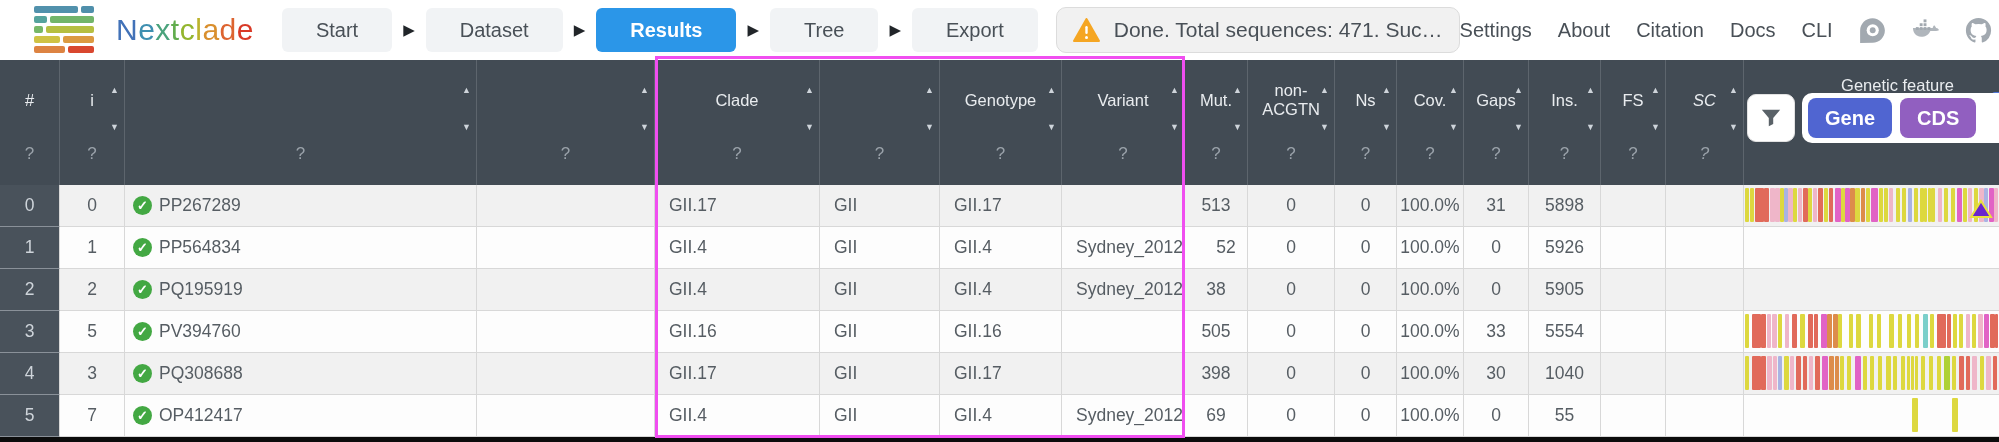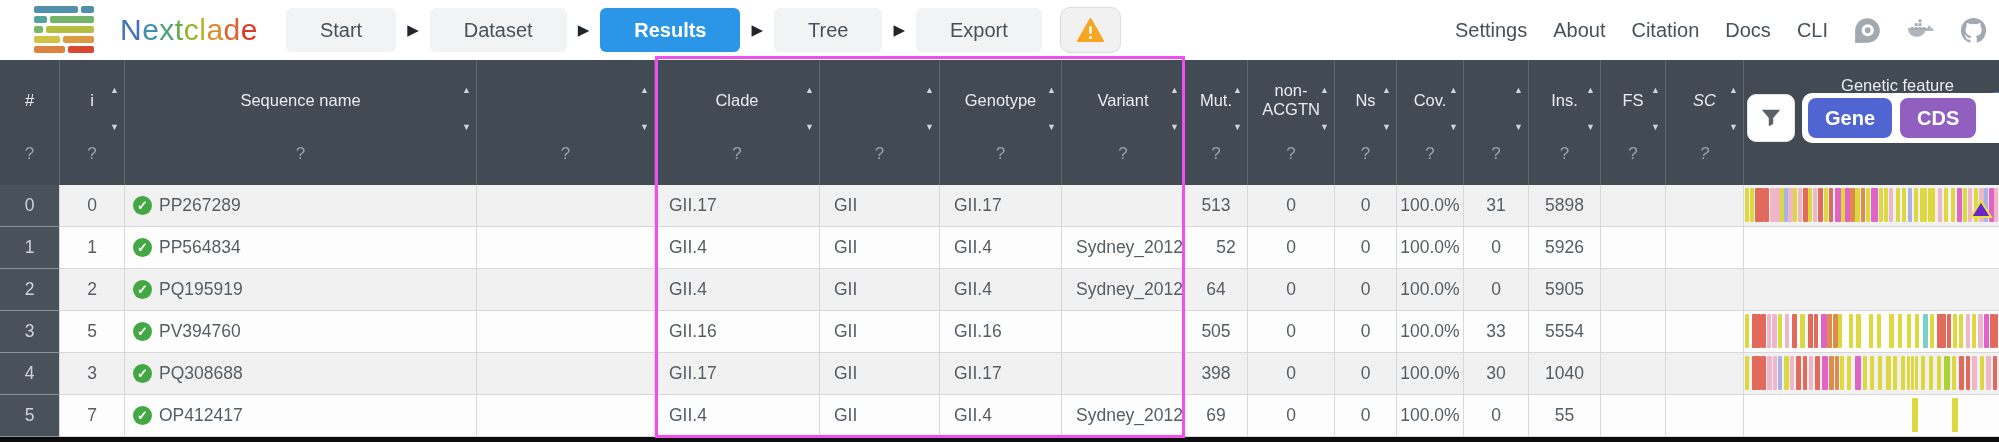--- a/index.html
+++ b/index.html
@@ -113,20 +113,21 @@
         <span class="step-sep">▶</span>
         <button class="step-btn">Export</button>
       </div>
 
     <div class="status-pill">
       <svg width="27" height="25" viewBox="0 0 27 25">
         <path d="M13.5 1 L26 23 L1 23 Z" fill="#f5a623" stroke="#f5a623" stroke-width="2" stroke-linejoin="round"></path>
         <rect x="12.3" y="8" width="2.4" height="8" rx="1.2" fill="#fff"></rect>
         <circle cx="13.5" cy="19.4" r="1.5" fill="#fff"></circle>
       </svg>
+      <span>Done. Total sequences: 471. Suc…</span>
     </div>
 
     <div class="right-menu">
       <span id="menu-links" style="display:flex;gap:26px;">
           <span class="menu-link">Settings</span>
           <span class="menu-link">About</span>
           <span class="menu-link">Citation</span>
           <span class="menu-link">Docs</span>
           <span class="menu-link">CLI</span>
         </span>
@@ -169,21 +170,20 @@
         </div>
         <div class="th" style="width: 65px;">
           <div class="th-label">i</div>
           <div class="sorters">
             <span>▲</span>
             <span>▼</span>
           </div>
           <div class="th-help">?</div>
         </div>
         <div class="th" style="width: 352px;">
-          <div class="th-label">Sequence name</div>
           <div class="sorters">
             <span>▲</span>
             <span>▼</span>
           </div>
           <div class="th-help">?</div>
         </div>
         <div class="th" style="width: 178px;">
           <div class="sorters">
             <span>▲</span>
             <span>▼</span>
@@ -247,20 +247,21 @@
         </div>
         <div class="th" style="width: 67px;">
           <div class="th-label">Cov.</div>
           <div class="sorters">
             <span>▲</span>
             <span>▼</span>
           </div>
           <div class="th-help">?</div>
         </div>
         <div class="th" style="width: 65px;">
+          <div class="th-label">Gaps</div>
           <div class="sorters">
             <span>▲</span>
             <span>▼</span>
           </div>
           <div class="th-help">?</div>
         </div>
         <div class="th" style="width: 72px;">
           <div class="th-label">Ins.</div>
           <div class="sorters">
             <span>▲</span>
@@ -401,21 +402,21 @@
         <div class="td" style="width: 65px;">2</div>
         <div class="td td-name" style="width: 352px;">
           <span class="check">✓</span>
           <span>PQ195919</span>
         </div>
         <div class="td" style="width: 178px;"></div>
         <div class="td td-left" style="width: 165px;">GII.4</div>
         <div class="td td-left" style="width: 120px;">GII</div>
         <div class="td td-left" style="width: 122px;">GII.4</div>
         <div class="td td-left" style="width: 123px;">Sydney_2012</div>
-        <div class="td" style="width: 63px;">64</div>
+        <div class="td" style="width: 63px;">38</div>
         <div class="td" style="width: 87px;">0</div>
         <div class="td" style="width: 62px;">0</div>
         <div class="td" style="width: 67px;">100.0%</div>
         <div class="td" style="width: 65px;">0</div>
         <div class="td" style="width: 72px;">5905</div>
         <div class="td" style="width: 65px;"></div>
         <div class="td" style="width: 78px;"></div>
         <div class="td td-feature" style="width: 255px;"></div>
       </div>
       <div class="tr even">

